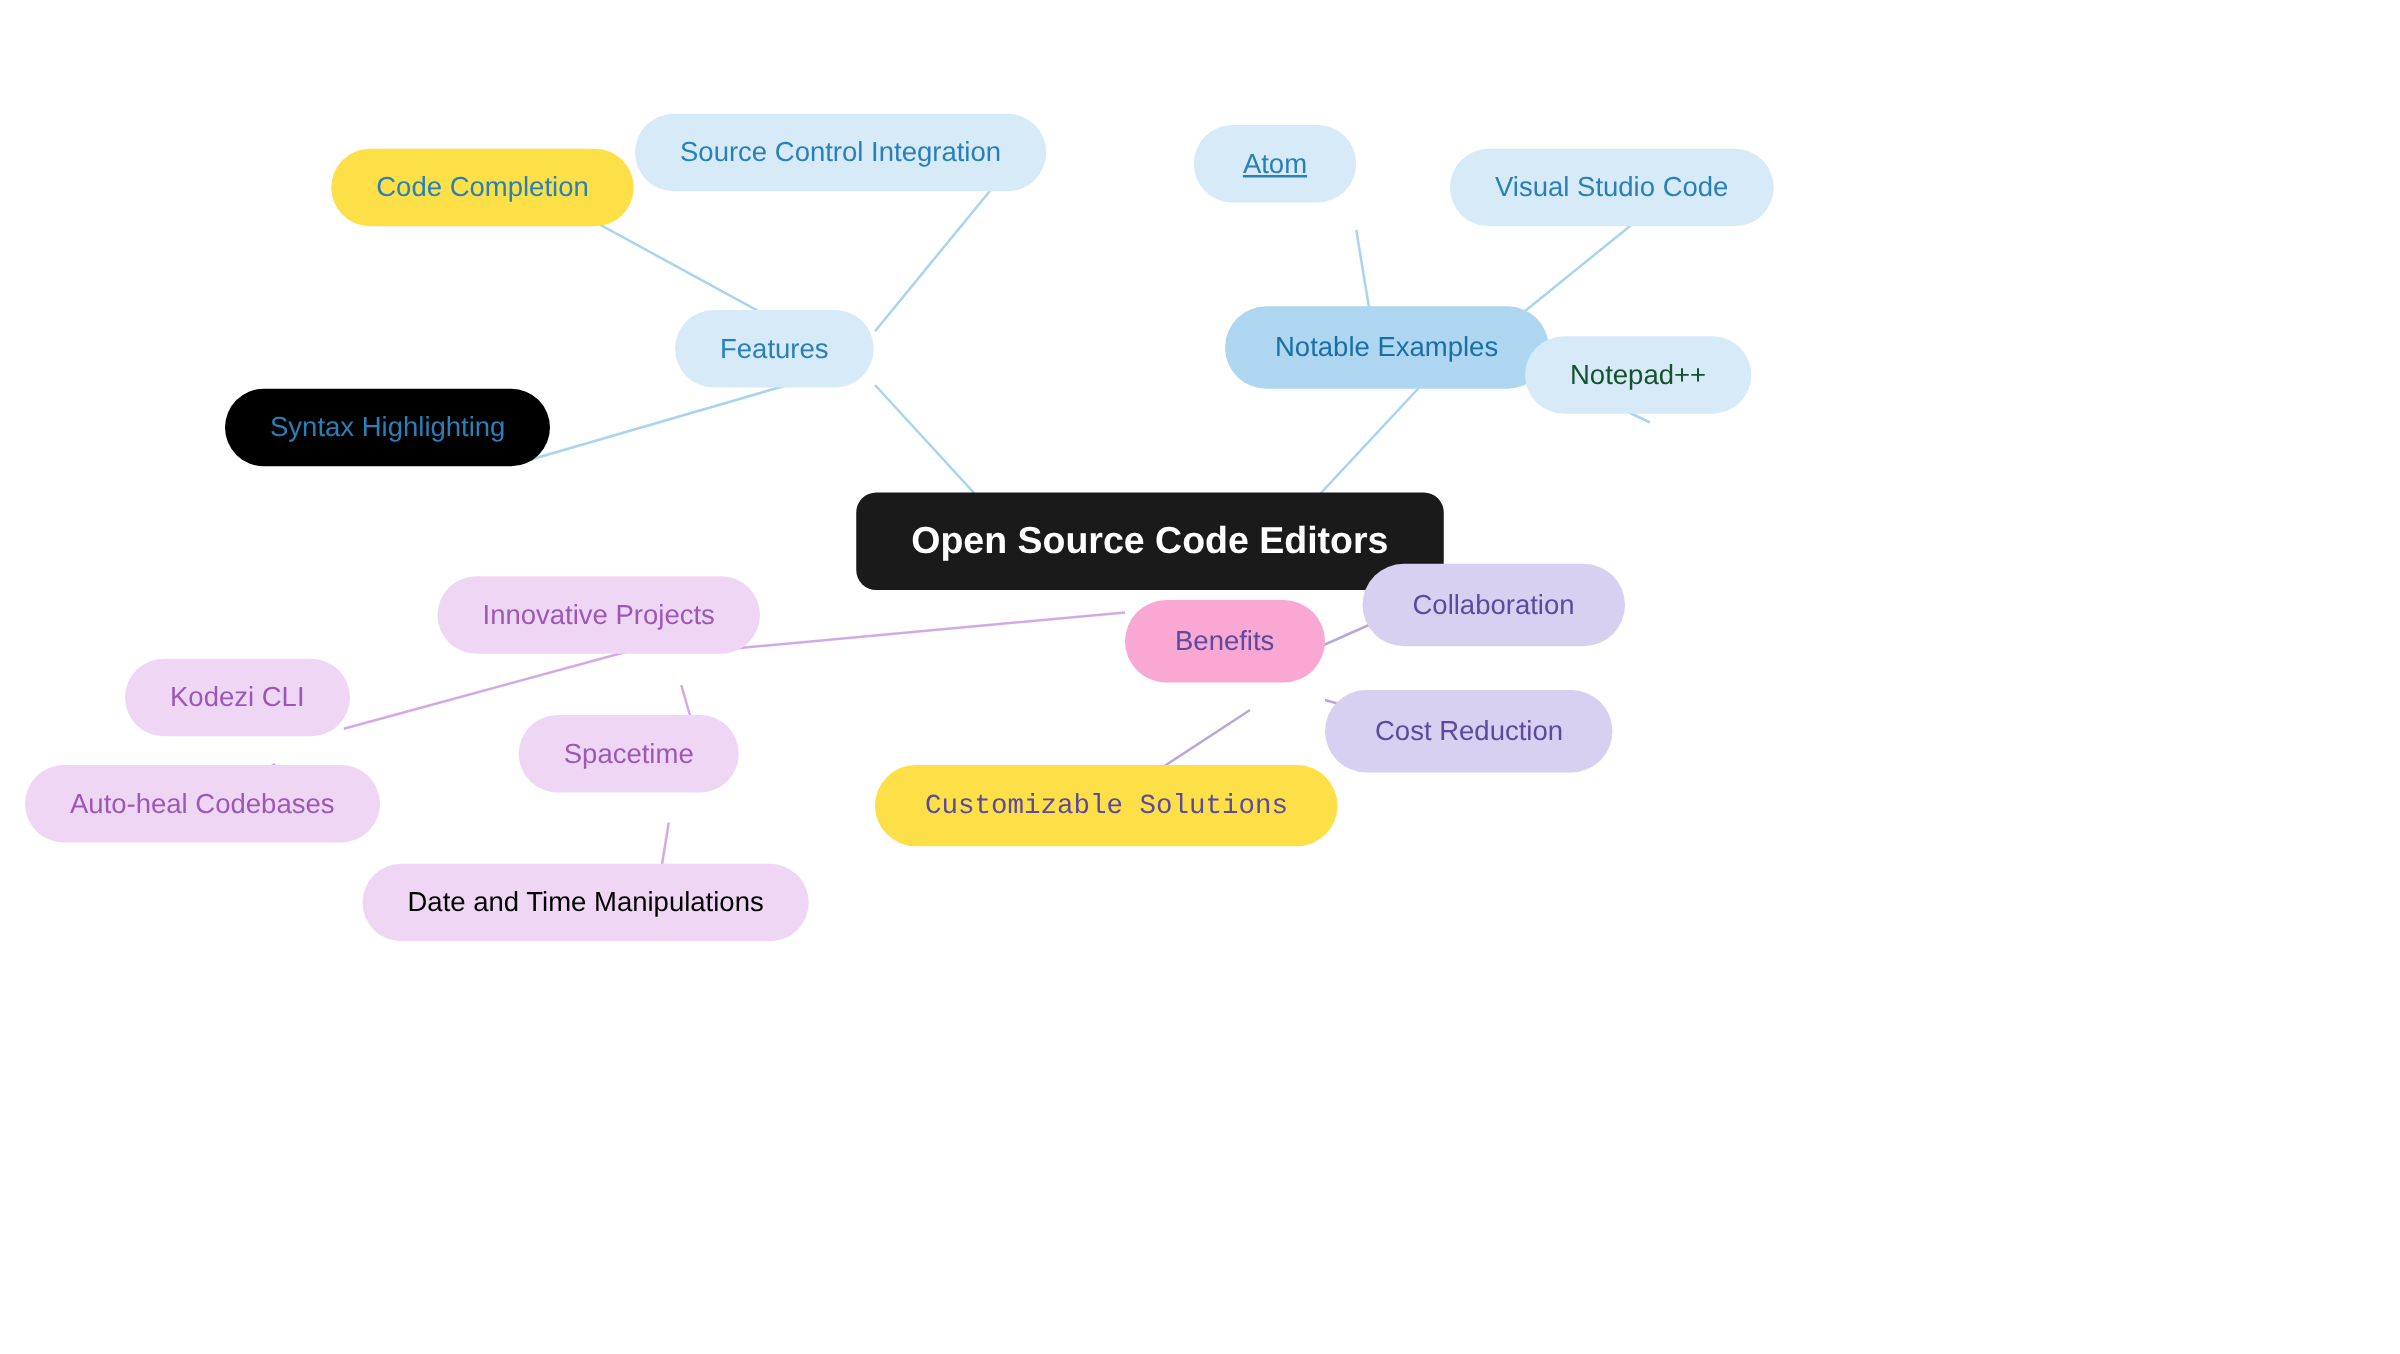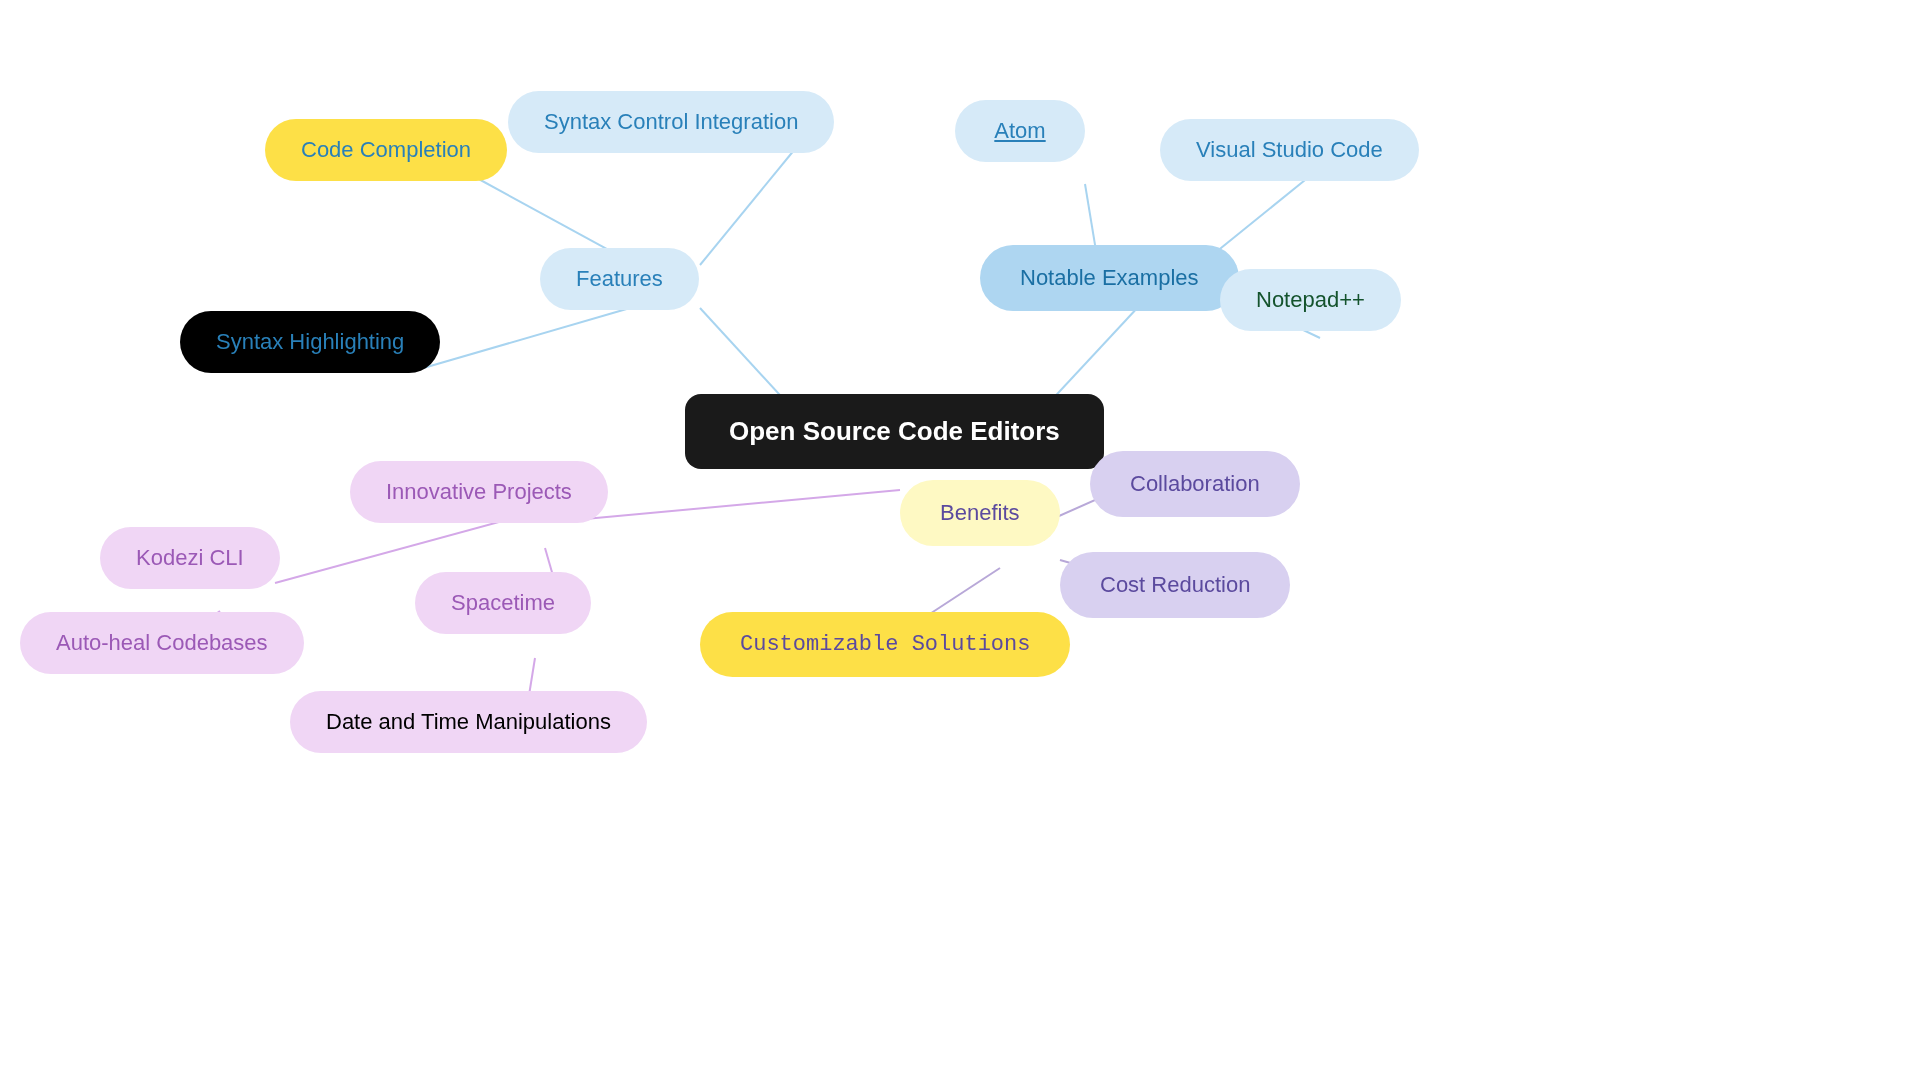--- a/index.html
+++ b/index.html
@@ -28,21 +28,21 @@
       font-size: 22px;
       font-weight: 500;
       cursor: default;
       white-space: nowrap;
     }
     .node-center {
       background: #1a1a1a;
       color: #ffffff;
       padding: 22px 44px;
       border-radius: 16px;
-      font-size: 26px;
+      font-size: 30px;
       font-weight: 600;
     }
     .node-blue-light {
       background: #d6eaf8;
       color: #2471a3;
       border: none;
       padding: 18px 36px;
     }
     .node-blue-medium {
       background: #aed6f1;
@@ -101,21 +101,21 @@
 
   <line x1="1000" y1="568" x2="890" y2="640" stroke="#b8a8d8" stroke-width="2"></line>
 </svg>
 
 <div class="node node-center" style="left: 685px; top: 394px;">Open Source Code Editors</div>
 
 <div class="node node-blue-light" style="left: 540px; top: 248px; background: rgb(214, 234, 248); color: rgb(41, 128, 185);">Features</div>
 
 <div class="node node-blue-light" style="left: 265px; top: 119px; background: #fde047; color: rgb(41, 128, 185);">Code Completion</div>
 
-<div class="node node-blue-light" style="left: 508px; top: 91px; background: rgb(214, 234, 248); color: rgb(41, 128, 185);">Syntax Control Integration</div>
+<div class="node node-blue-light" style="left: 508px; top: 91px; background: rgb(214, 234, 248); color: rgb(41, 128, 185);">Source Control Integration</div>
 
 <div class="node node-blue-light" style="left: 180px; top: 311px; background: #000000; color: rgb(41, 128, 185);">Syntax Highlighting</div>
 
 <div class="node node-blue-medium" style="left: 980px; top: 245px; background: rgb(174, 214, 241); color: rgb(26, 111, 163);">Notable Examples</div>
 
 <div class="node node-blue-light" style="left: 955px; top: 100px; width: 130px; background: rgb(214, 234, 248); color: rgb(41, 128, 185); text-decoration: underline;">Atom</div>
 
 <div class="node node-blue-light" style="left: 1160px; top: 119px; background: rgb(214, 234, 248); color: rgb(41, 128, 185);">Visual Studio Code</div>
 
 <div class="node node-blue-light" style="left: 1220px; top: 269px; background: rgb(214, 234, 248); color: #14532d;">Notepad++</div>
@@ -123,19 +123,19 @@
 <div class="node node-purple" style="left: 350px; top: 461px; background: rgb(240, 214, 245); color: rgb(155, 89, 182);">Innovative Projects</div>
 
 <div class="node node-purple" style="left: 100px; top: 527px; background: rgb(240, 214, 245); color: rgb(155, 89, 182);">Kodezi CLI</div>
 
 <div class="node node-purple" style="left: 20px; top: 612px; background: rgb(240, 214, 245); color: rgb(155, 89, 182);">Auto-heal Codebases</div>
 
 <div class="node node-purple" style="left: 415px; top: 572px; background: rgb(240, 214, 245); color: rgb(155, 89, 182);">Spacetime</div>
 
 <div class="node node-purple" style="left: 290px; top: 691px; background: rgb(240, 214, 245); color: #000000;">Date and Time Manipulations</div>
 
-<div class="node node-lavender" style="left: 900px; top: 480px; background: #fef9c3; color: rgb(91, 74, 158);">Benefits</div>
+<div class="node node-lavender" style="left: 900px; top: 480px; background: #f9a8d4; color: rgb(91, 74, 158);">Benefits</div>
 
 <div class="node node-lavender" style="left: 1090px; top: 412px; background: rgb(216, 208, 240); color: rgb(91, 74, 158); margin-top: 39px;">Collaboration</div>
 
 <div class="node node-lavender" style="left: 1060px; top: 552px; background: rgb(216, 208, 240); color: rgb(91, 74, 158);">Cost Reduction</div>
 
 <div class="node node-lavender" style="left: 700px; top: 612px; background: #fde047; color: rgb(91, 74, 158); font-family: Liberation Mono, monospace;">Customizable Solutions</div>
 
 </body></html>

